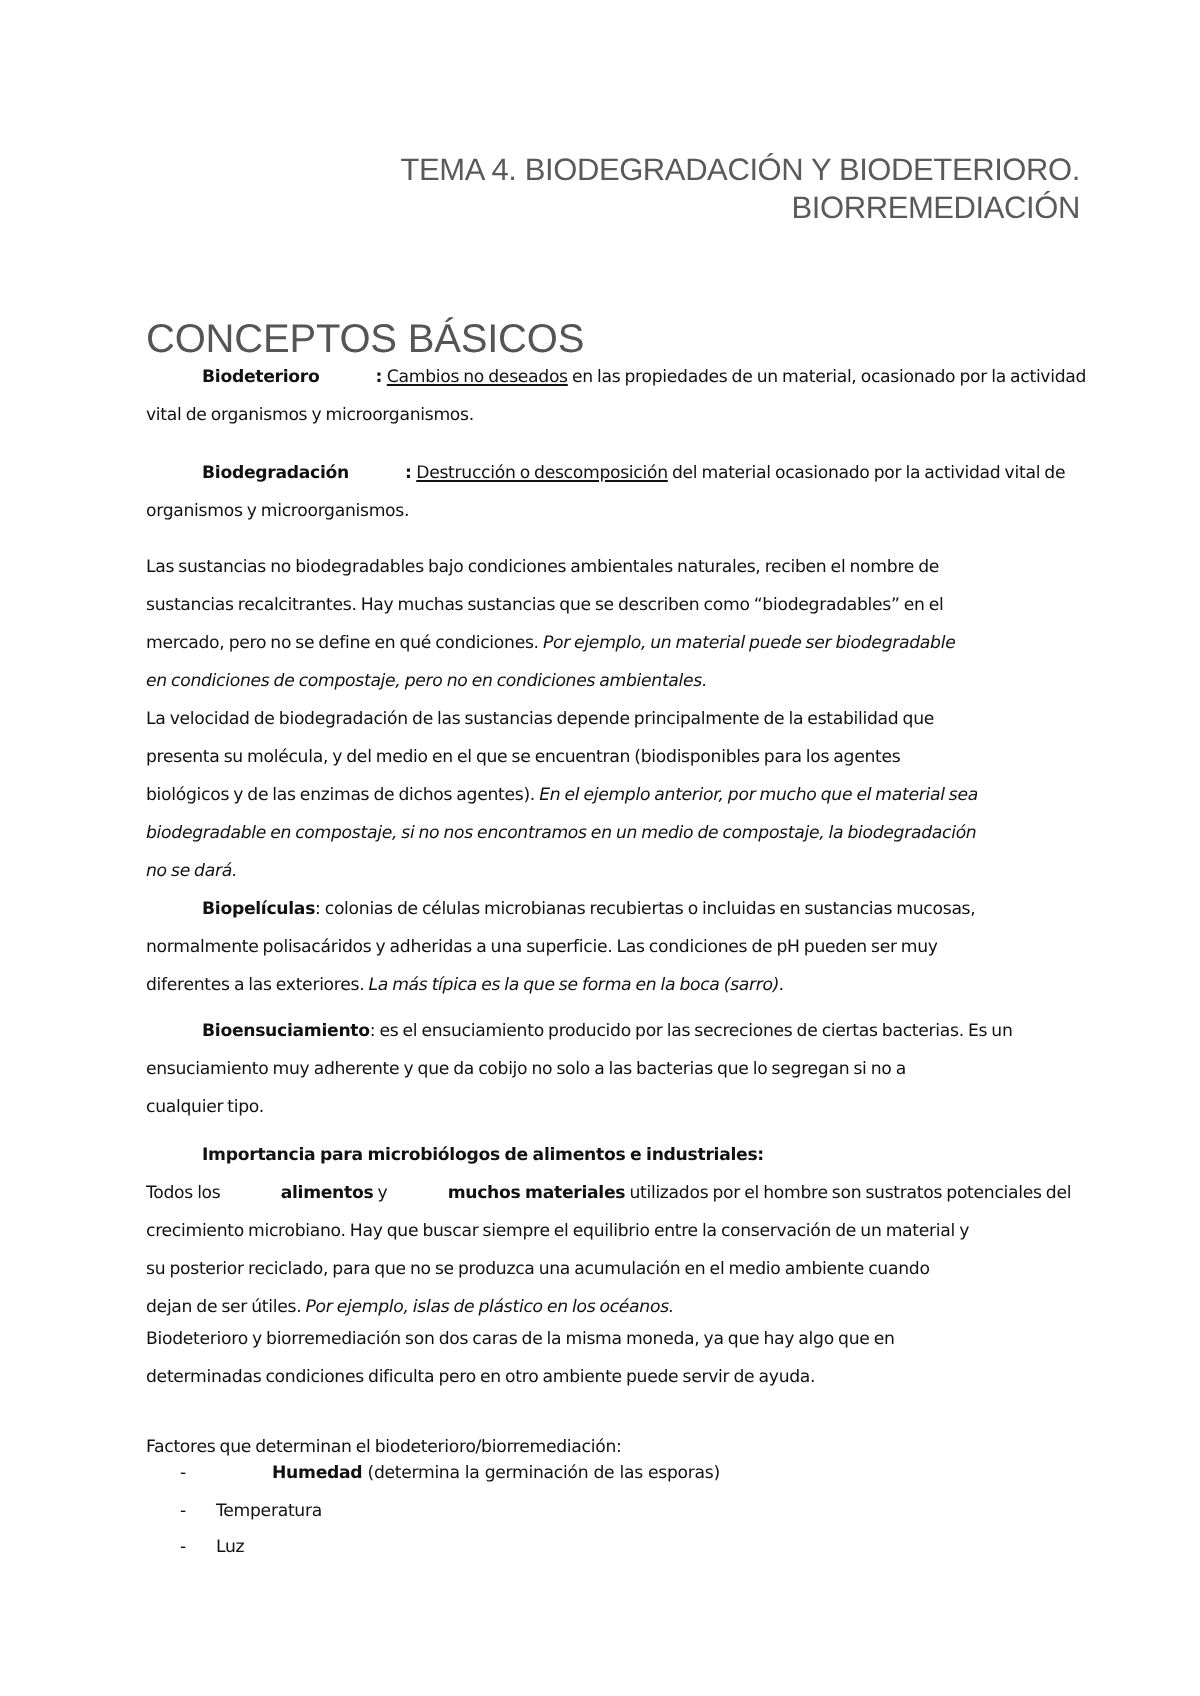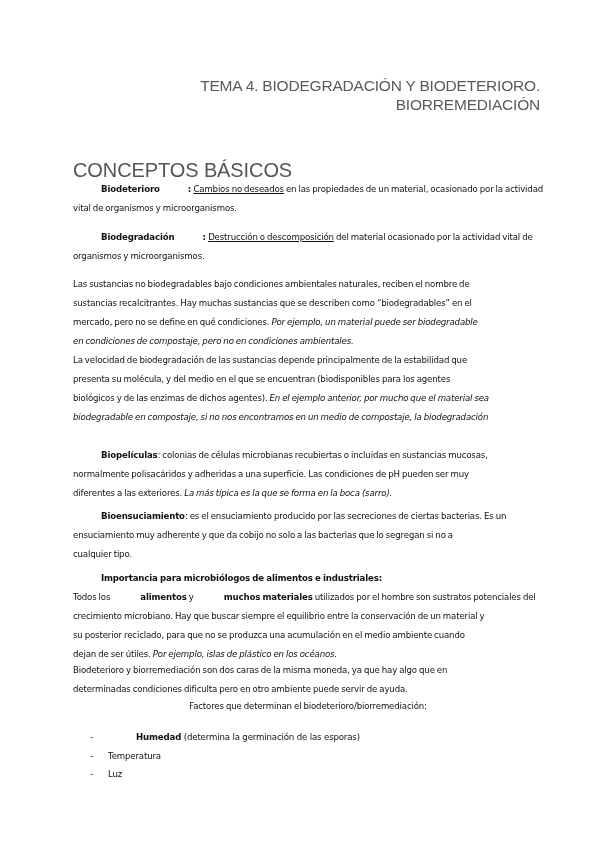--- a/index.html
+++ b/index.html
@@ -108,20 +108,21 @@
     <span class="line">sustancias recalcitrantes. Hay muchas sustancias que se describen como “biodegradables” en el</span>
     <span class="line"><span>mercado, pero no se define en qué condiciones. </span><i>Por ejemplo, un material puede ser biodegradable</i></span>
     <span class="line"><i>en condiciones de compostaje, pero no en condiciones ambientales.</i></span>
   </div>
 
   <div class="para" style="top:351px;">
     <span class="line">La velocidad de biodegradación de las sustancias depende principalmente de la estabilidad que</span>
     <span class="line">presenta su molécula, y del medio en el que se encuentran (biodisponibles para los agentes</span>
     <span class="line"><span>biológicos y de las enzimas de dichos agentes). </span><i>En el ejemplo anterior, por mucho que el material sea</i></span>
     <span class="line"><i>biodegradable en compostaje, si no nos encontramos en un medio de compostaje, la biodegradación</i></span>
+    <span class="line"><i>no se dará.</i></span>
   </div>
 
   <div class="para" style="top:446px;">
     <span class="line"><b>Biopelículas</b><span>: colonias de células microbianas recubiertas o incluidas en sustancias mucosas,</span></span>
     <span class="line">normalmente polisacáridos y adheridas a una superficie. Las condiciones de pH pueden ser muy</span>
     <span class="line"><span>diferentes a las exteriores. </span><i>La más típica es la que se forma en la boca (sarro).</i></span>
   </div>
 
   <div class="para" style="top:507px;">
     <span class="line"><b>Bioensuciamiento</b><span>: es el ensuciamiento producido por las secreciones de ciertas bacterias. Es un</span></span>
@@ -135,21 +136,21 @@
     <span class="line">crecimiento microbiano. Hay que buscar siempre el equilibrio entre la conservación de un material y</span>
     <span class="line">su posterior reciclado, para que no se produzca una acumulación en el medio ambiente cuando</span>
     <span class="line"><span>dejan de ser útiles. </span><i>Por ejemplo, islas de plástico en los océanos.</i></span>
   </div>
 
   <div class="para" style="top:661px;">
     <span class="line">Biodeterioro y biorremediación son dos caras de la misma moneda, ya que hay algo que en</span>
     <span class="line">determinadas condiciones dificulta pero en otro ambiente puede servir de ayuda.</span>
   </div>
 
-  <div class="para" style="top:697px;text-align:center;">
+  <div class="para" style="top:715px;">
     <span class="line">Factores que determinan el biodeterioro/biorremediación:</span>
   </div>
 
   <div class="list">
     <div class="li">
       <span class="dash">-</span>
       <span><b>Humedad</b><span> (determina la germinación de las esporas)</span></span>
     </div>
     <div class="li">
       <span class="dash">-</span>

